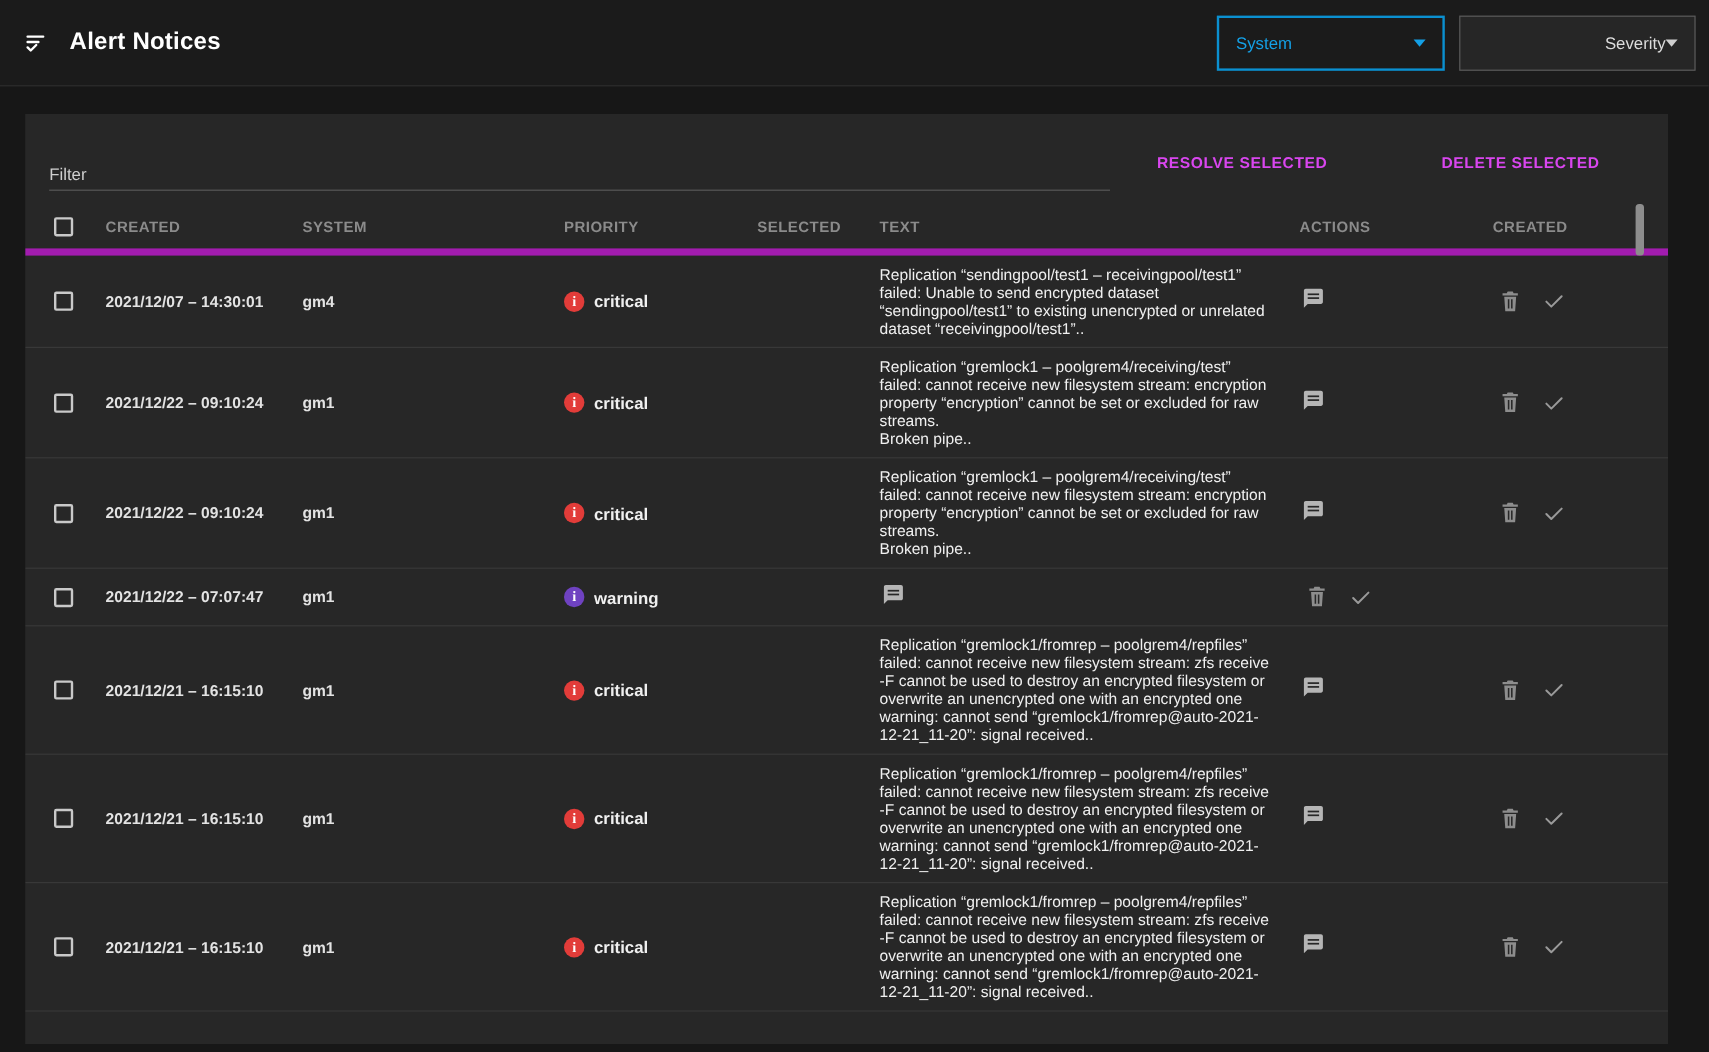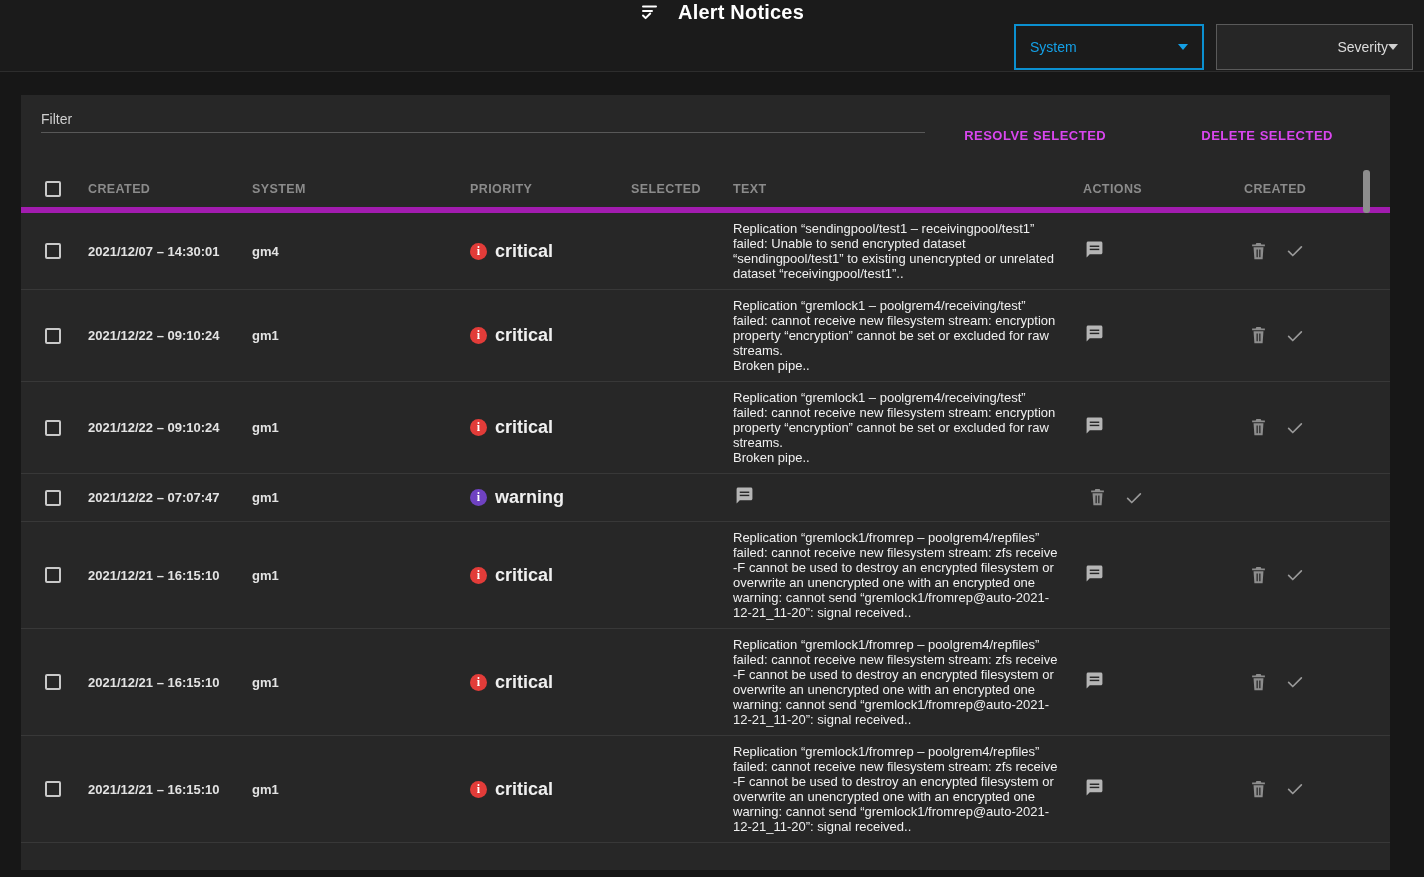--- a/index.html
+++ b/index.html
@@ -10,21 +10,20 @@
     color: #e6e6e6;
   }
 
   
   .app-header {
     height: 72px;
     background: #1b1b1b;
     border-bottom: 1px solid #2d2d2d;
     display: flex;
     align-items: center;
-    flex-direction: column;
   }
   .hdr-left { display: flex; align-items: center; gap: 14px; padding-left: 20px; }
   .page-title { font-size: 20px; font-weight: bold; color: #ffffff; letter-spacing: .2px; }
   .hdr-right { margin-left: auto; display: flex; align-items: center; gap: 12px; padding-right: 11px; }
 
   .select {
     height: 46px;
     display: flex;
     align-items: center;
     justify-content: space-between;
@@ -56,21 +55,21 @@
   
   .card {
     position: absolute;
     left: 21px; top: 95px;
     width: 1369px; height: 775px;
     background: #272727;
     overflow: hidden;
   }
   .filter-input {
     position: absolute;
-    left: 20px; top: 10px;
+    left: 20px; top: 36px;
     width: 884px; height: 28px;
     background: transparent;
     border: none;
     border-bottom: 1px solid #585858;
     color: #bef264;
     font-size: 14px;
     font-family: "Liberation Sans", sans-serif;
     outline: none;
   }
   .filter-input::placeholder { color: #cfcfcf; opacity: 1; }
@@ -145,21 +144,21 @@
     color: #ffffff;
     font-family: "Liberation Serif", serif;
     font-weight: bold;
     font-size: 12px;
     line-height: 17px;
     display: flex;
     align-items: center;
     justify-content: center;
     flex: 0 0 auto;
   }
-  .pr-label { font-size: 18px; font-weight: bold; color: #f0f0f0; }
+  .pr-label { font-size: 14px; font-weight: bold; color: #f0f0f0; }
   .cell.text {
     font-size: 13px;
     font-weight: normal;
     color: #f0f0f0;
     line-height: 15px;
     white-space: pre-line;
     padding-right: 24px;
   }
   .cell.comments { padding-left: 2px; }
   .cell.actions { display: flex; align-items: center; gap: 18px; padding-left: 6px; }

